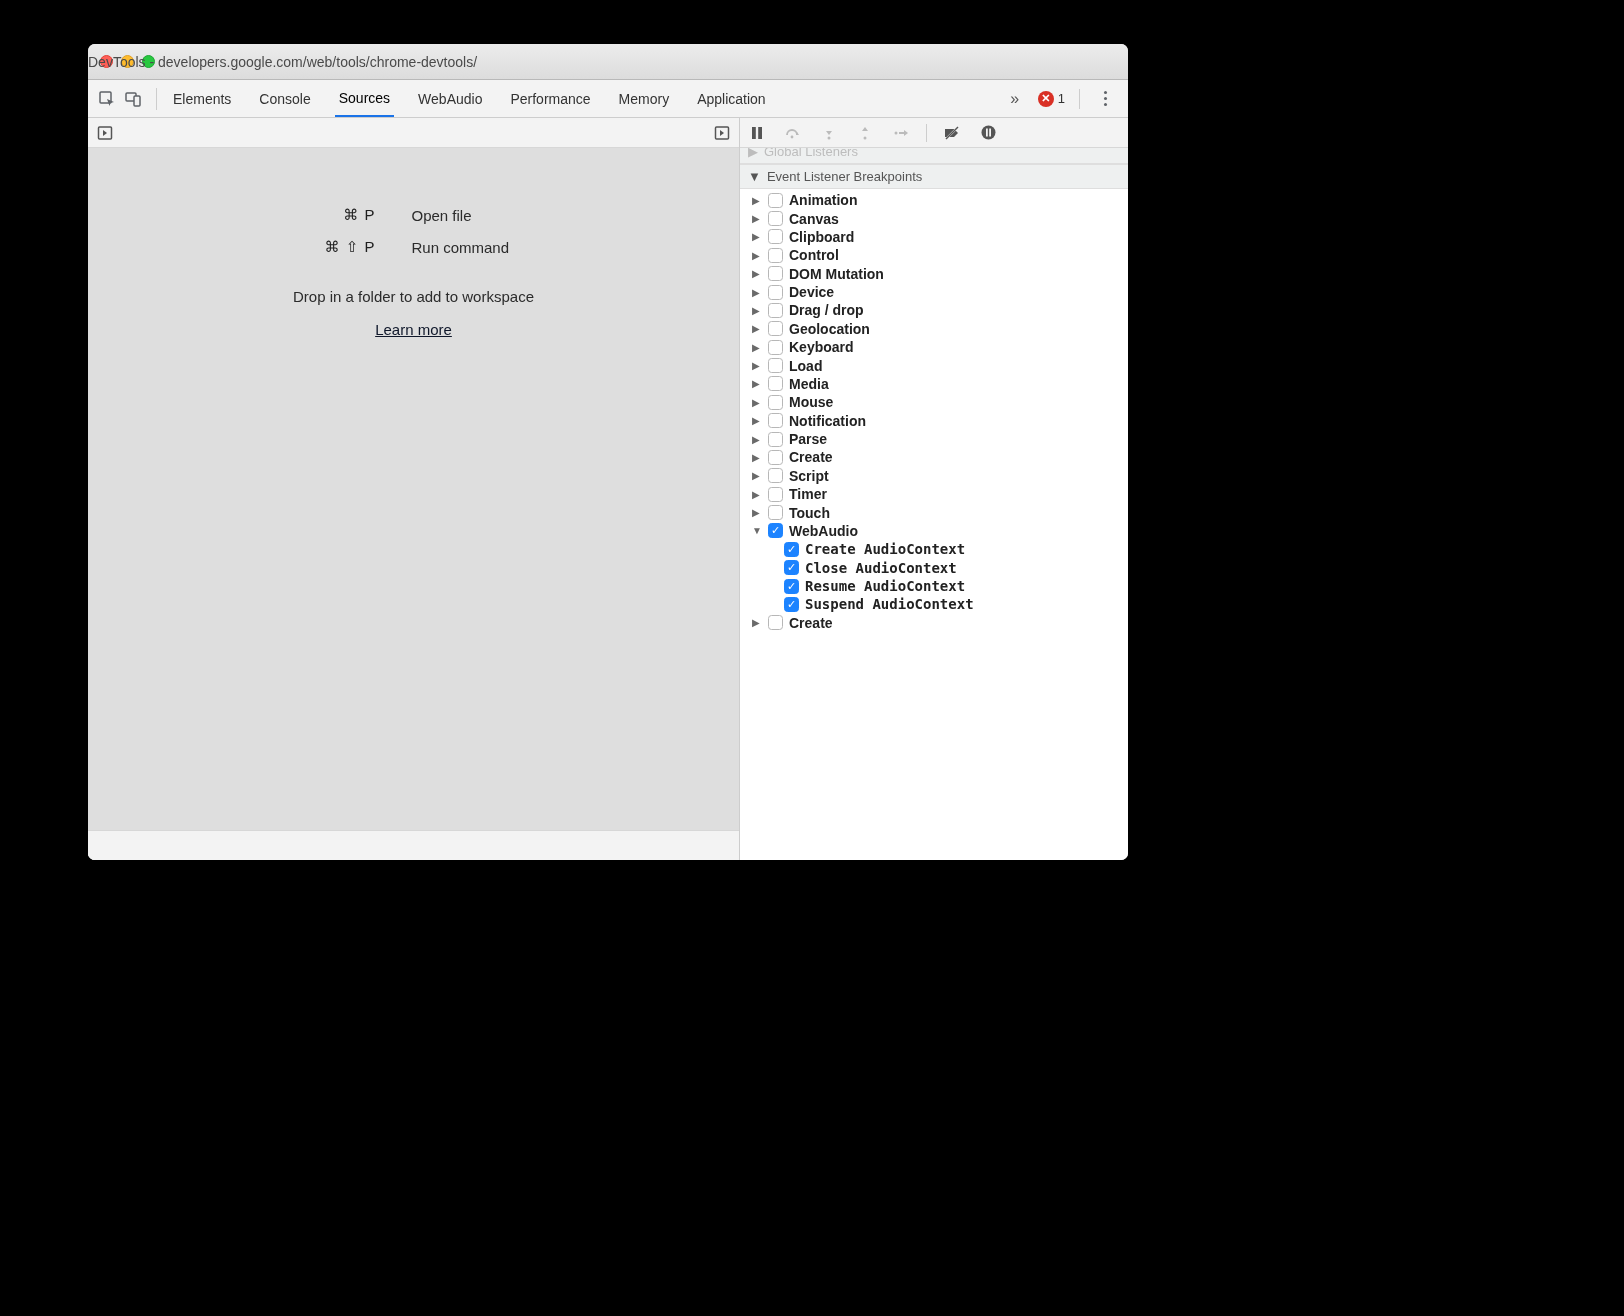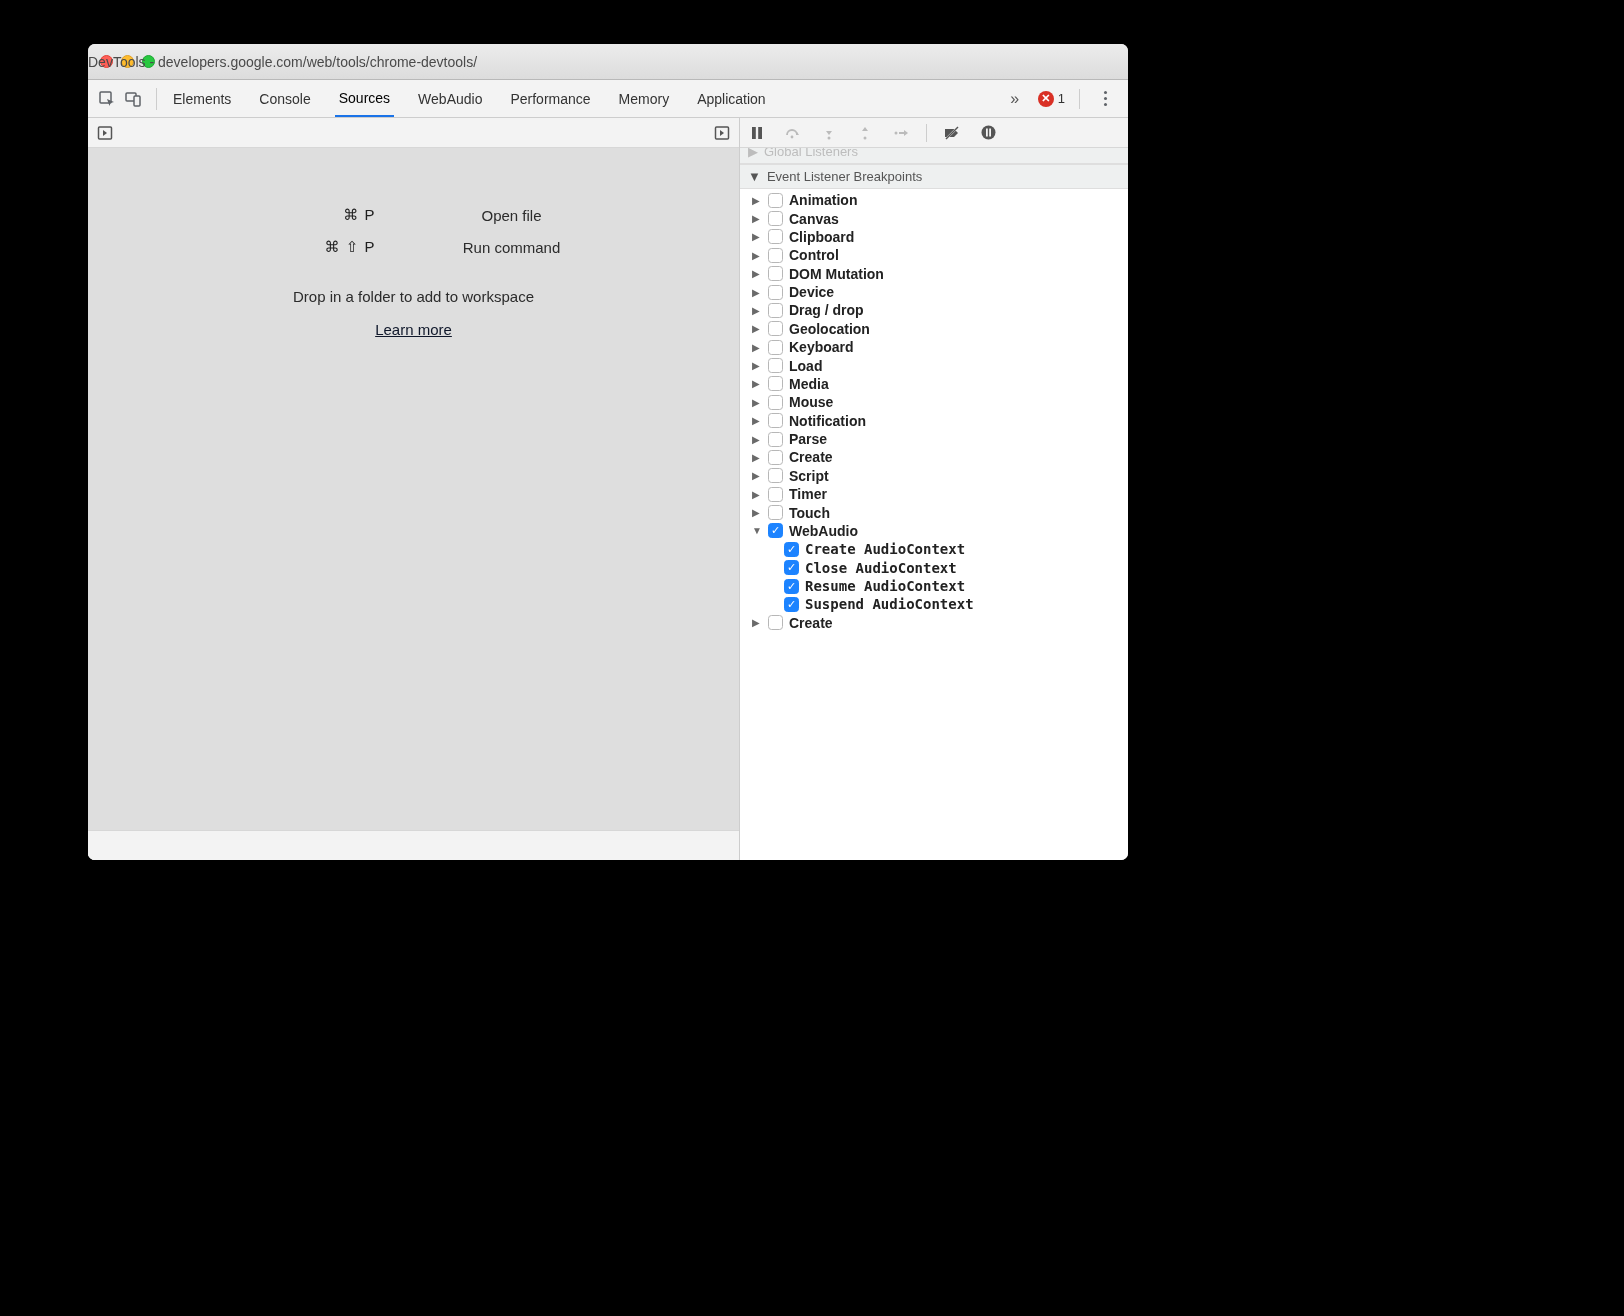--- a/index.html
+++ b/index.html
@@ -91,21 +91,21 @@
     background: #dedede;
     display: flex;
     flex-direction: column;
     align-items: center;
     padding-top: 58px;
     color: #2b2b2b;
     font-size: 15px;
   }
   .hint-row { display: flex; align-items: center; gap: 36px; margin-bottom: 14px; }
   .hint-keys { width: 160px; text-align: right; color: #202020; font-size: 15px; letter-spacing: 1px; }
-  .hint-label { width: 200px; text-align: center; font-size: 15px; }
+  .hint-label { width: 200px; text-align: left; font-size: 15px; }
   .drop-text { margin-top: 18px; font-size: 15px; }
   .learn-link { margin-top: 16px; color: #0f172a; text-decoration: underline; font-size: 15px; cursor: pointer; }
   .left-bottom {
     height: 30px; background: #f3f3f3; border-top: 1px solid #d7d7d7;
   }
 
   .right-pane { width: 388px; display: flex; flex-direction: column; background: #fff; min-width: 0; }
   .right-toolbar {
     height: 30px;
     background: #f3f3f3;

